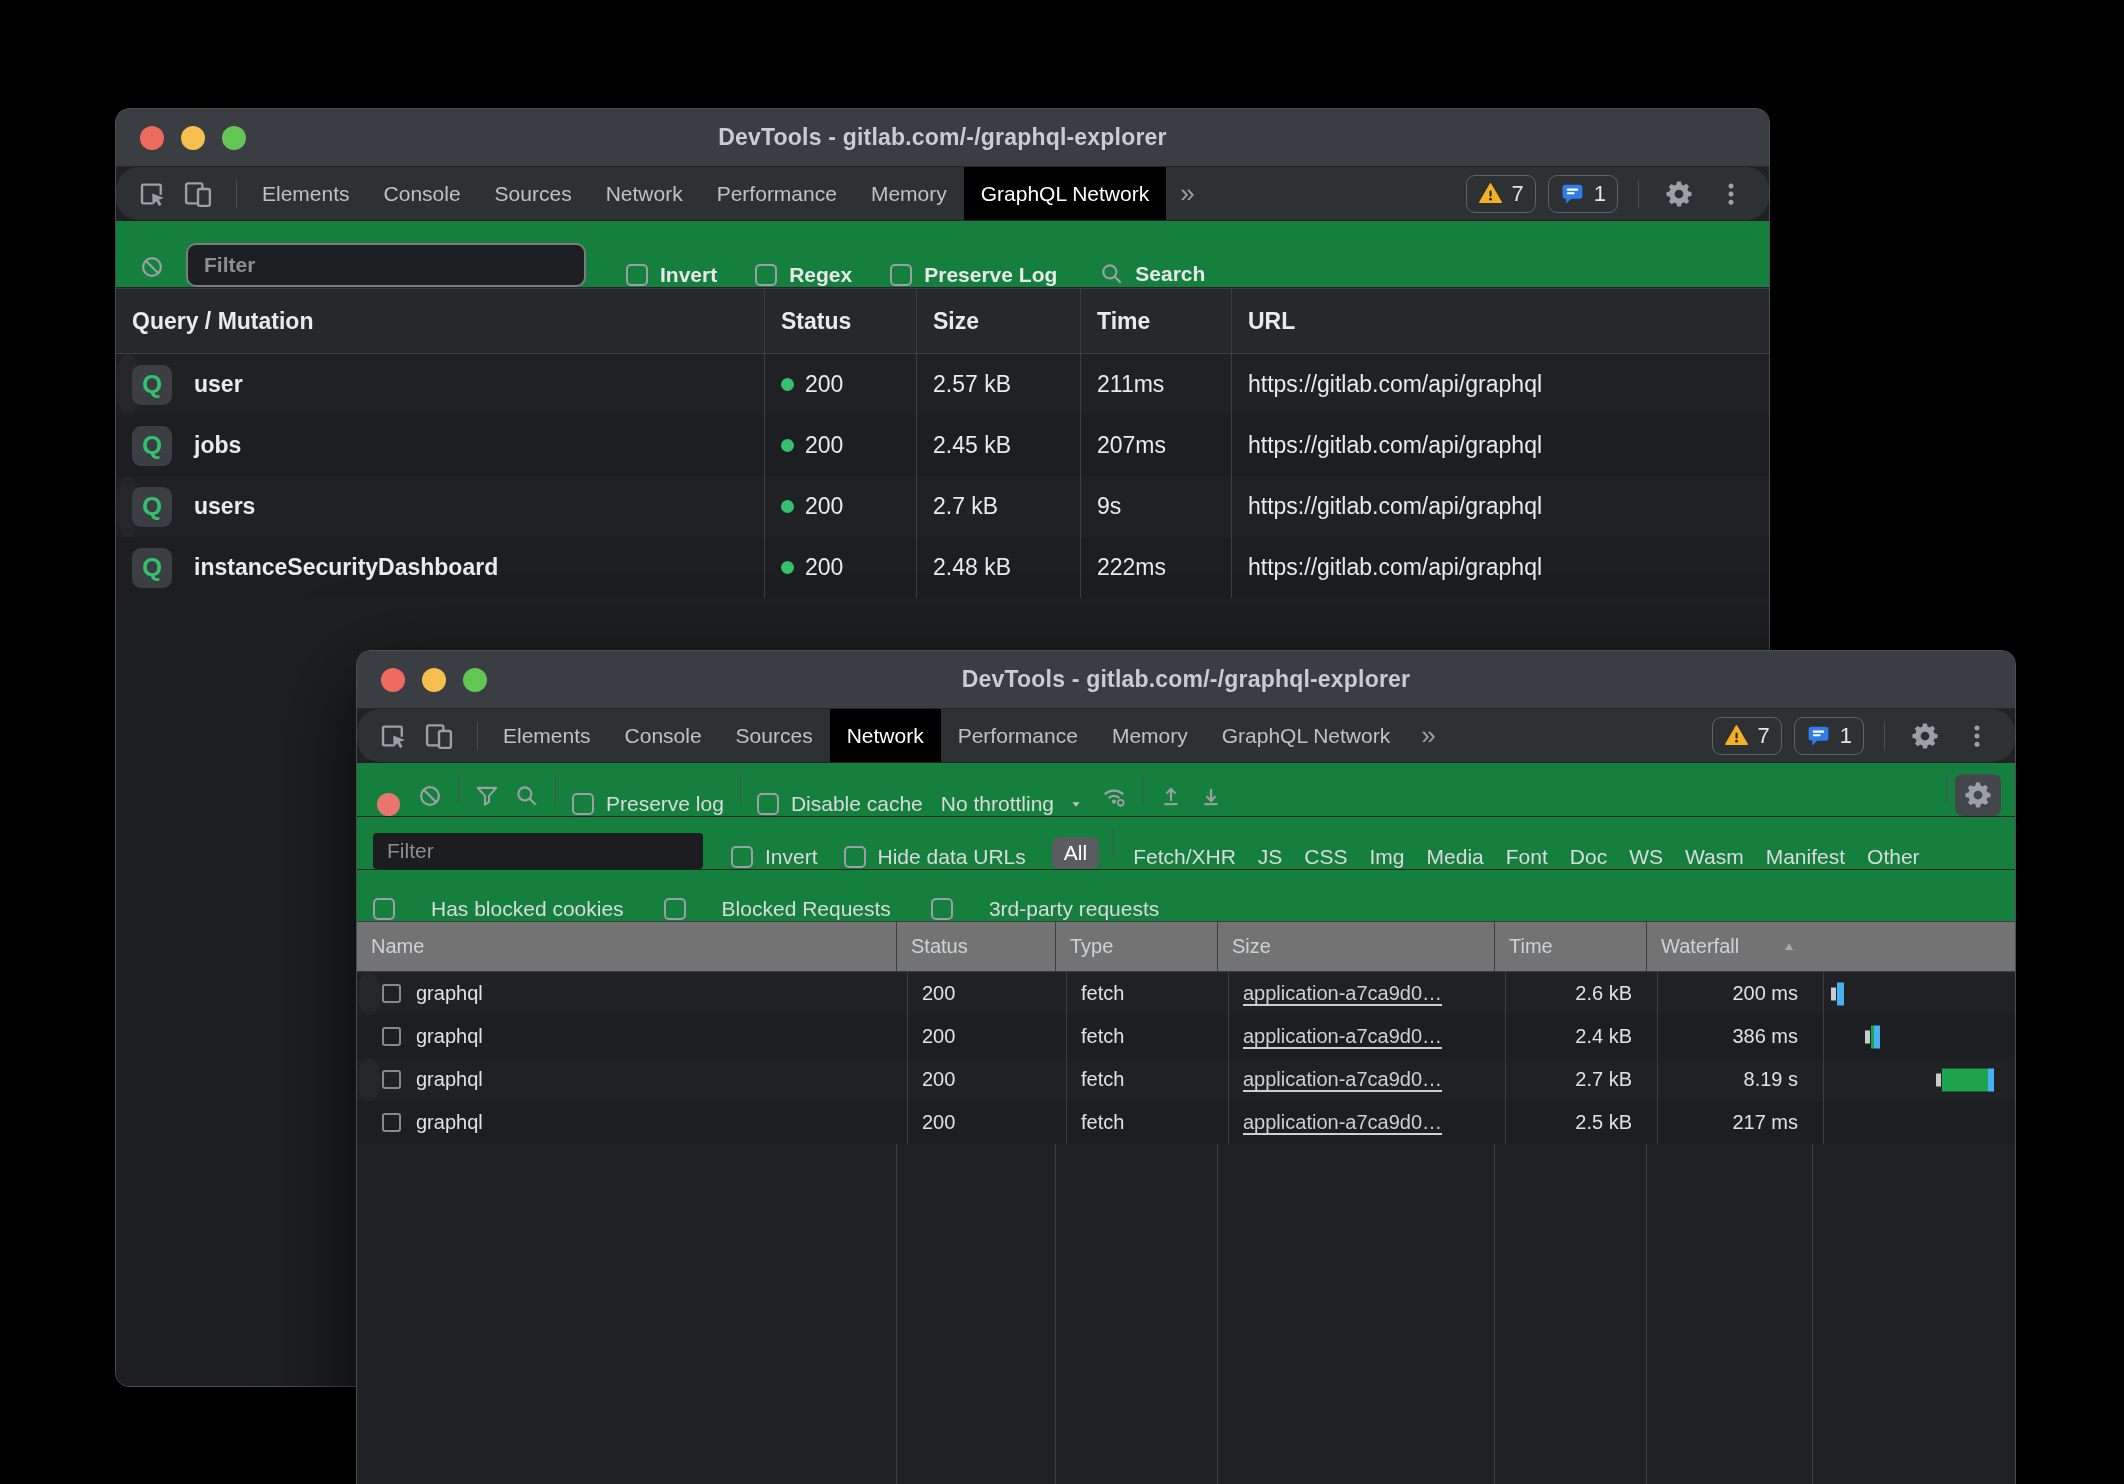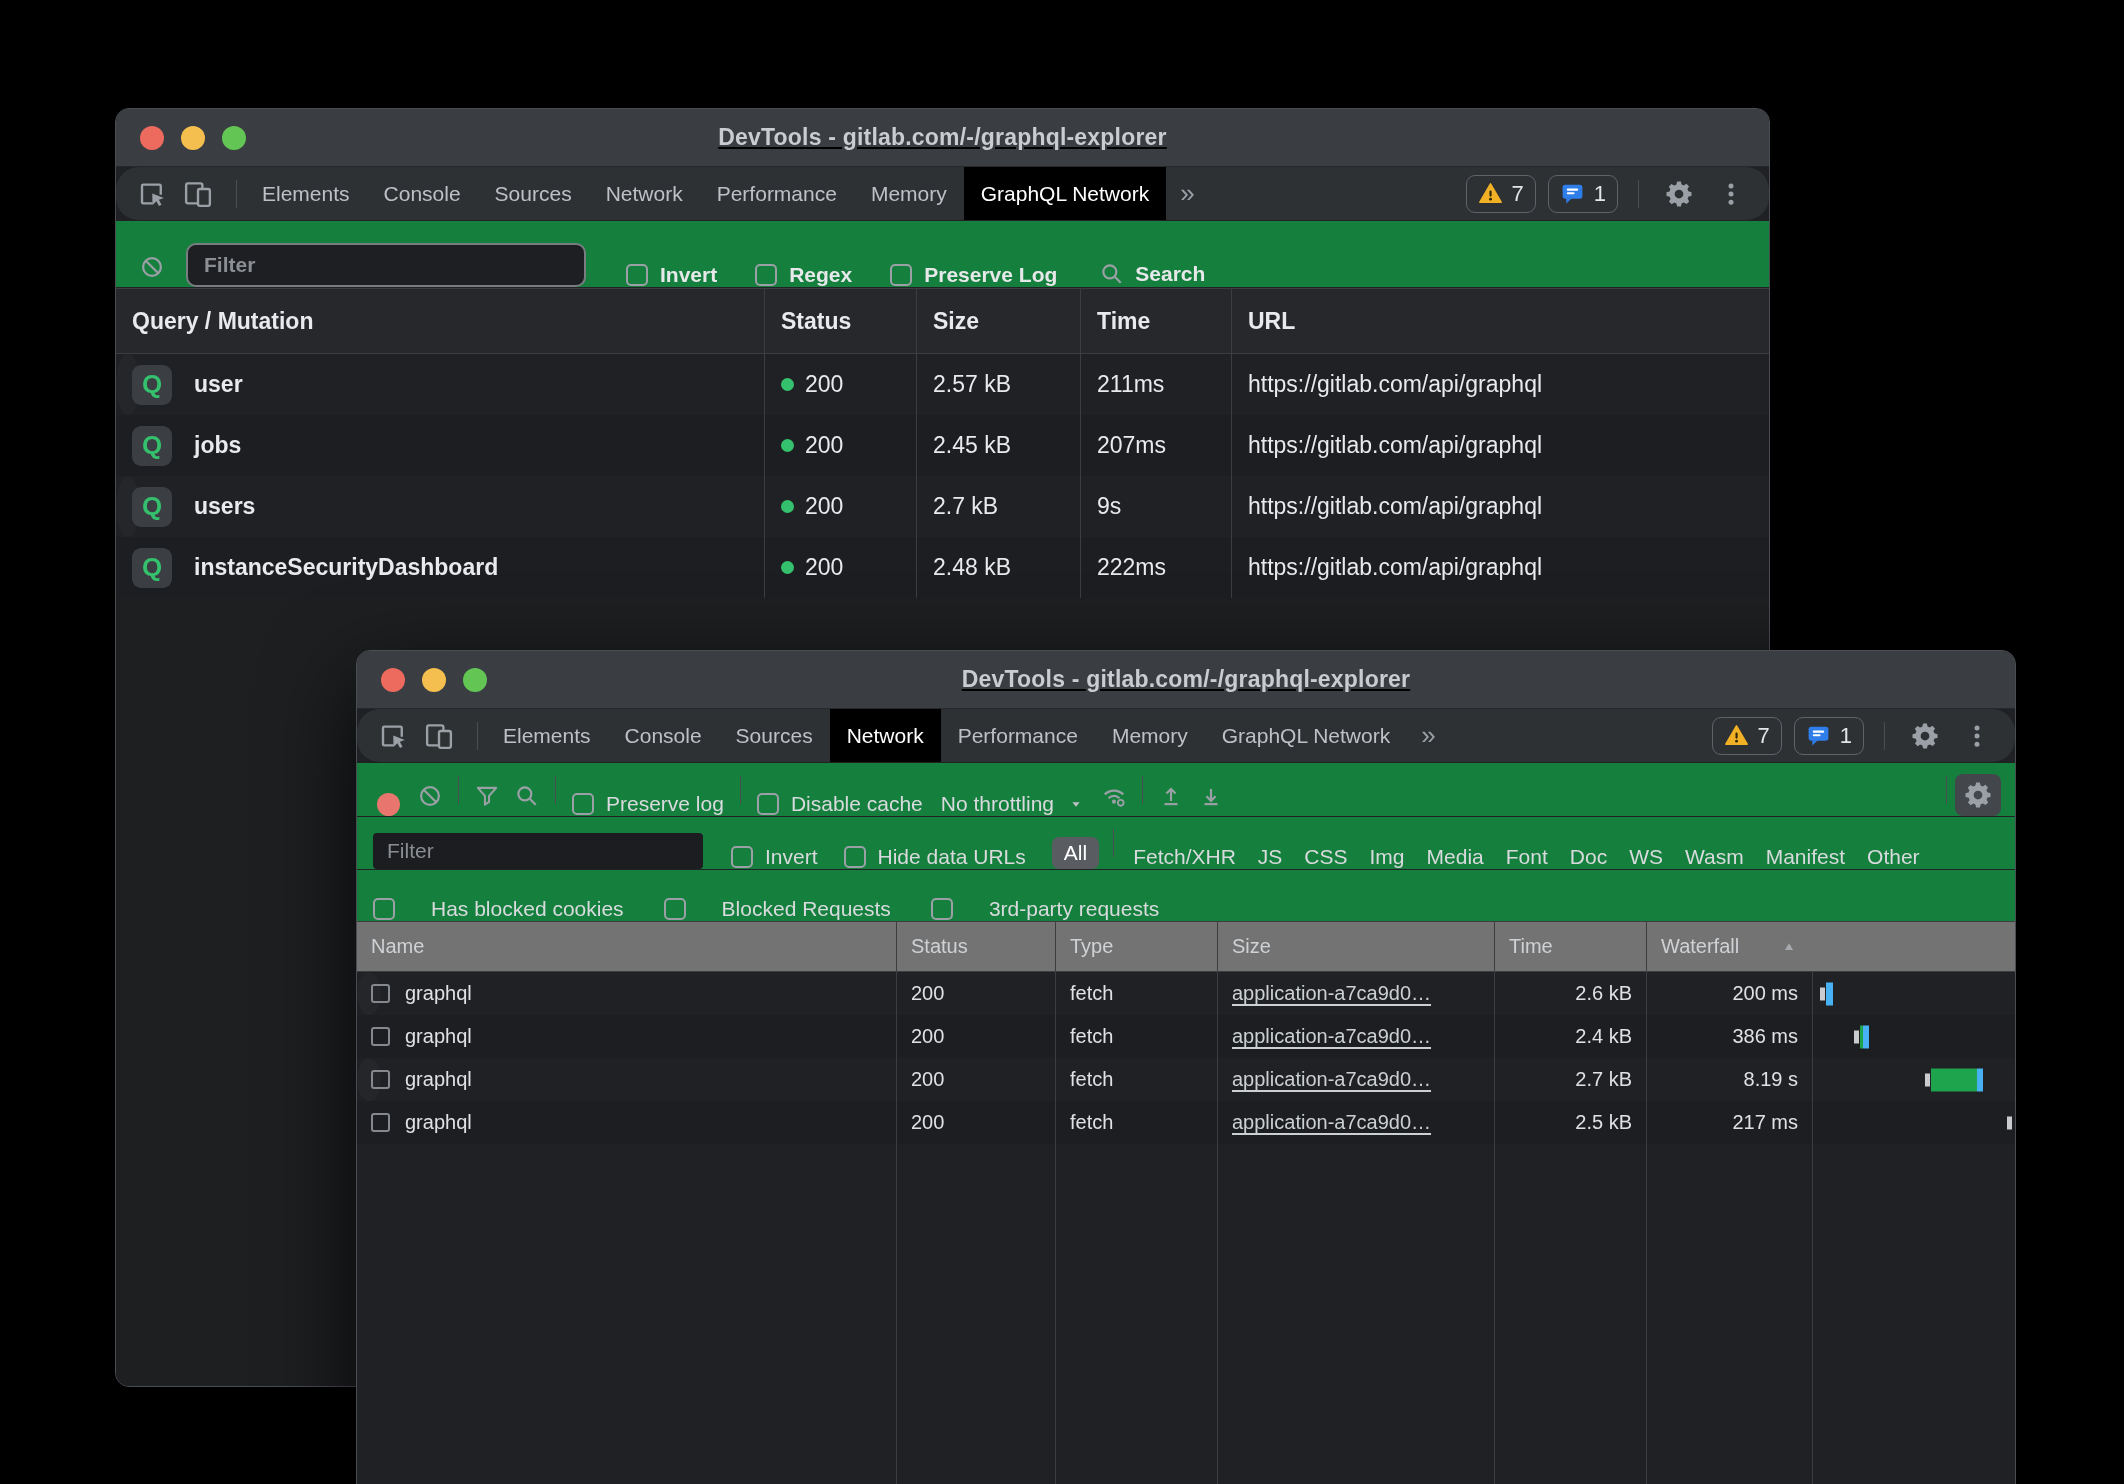--- a/index.html
+++ b/index.html
@@ -4,21 +4,21 @@
 <style>
   html,body{margin:0;padding:0;width:2124px;height:1484px;background:#000;overflow:hidden;
     font-family:"Liberation Sans", sans-serif;-webkit-font-smoothing:antialiased;}
   .window{position:absolute;background:#202124;border:1px solid #4a4d52;border-radius:14px;
     box-shadow:0 30px 90px rgba(0,0,0,.8);display:flex;flex-direction:column;overflow:hidden;}
   #back-window{left:115px;top:108px;width:1653px;height:1277px;}
   #front-window{left:356px;top:650px;width:1658px;height:1300px;}
 
   
   .titlebar{height:57px;flex:none;background:#3a3d42;border-bottom:1px solid #26282b;
-    display:flex;align-items:center;justify-content:center;position:relative;text-decoration:underline;}
+    display:flex;align-items:center;justify-content:center;position:relative;}
   .traffic{position:absolute;left:24px;top:0;height:100%;display:flex;align-items:center;gap:17px;}
   .light{width:24px;height:24px;border-radius:50%;}
   .light.red{background:#ec6a5e}.light.yellow{background:#f5bf4f}.light.green{background:#62c554}
   .title{font-size:23px;font-weight:700;color:#c9ccd0;letter-spacing:.2px;}
 
   
   .tabbar{height:53px;flex:none;background:#2e3134;display:flex;align-items:stretch;border-bottom:1px solid #202225;border-radius:23px;}
   .tool-icons{display:flex;align-items:center;gap:6px;padding:0 10px 0 16px;}
   .icon{width:30px;height:30px;color:#9aa0a6;display:block;}
   .icon.small{width:26px;height:26px;}
@@ -82,21 +82,21 @@
   #front-window .options-bar{height:51px;padding-left:16px;border-bottom:1px solid #3b3d41;}
   #front-window .options-bar .cb-item{margin-right:40px;gap:36px;}
 
   .ntable-header{flex:none;height:49px;display:grid;grid-template-columns:539px 159px 162px 277px 152px 166px 1fr;
     background:#737373;border-bottom:1px solid #3b3d41;align-items:center;font-size:20px;color:#cfd2d5;}
   .ntable-header > div{height:100%;display:flex;align-items:center;padding-left:14px;box-sizing:border-box;position:relative;}
   .ntable-header > div + div{border-left:1px solid #3b3d41;}
   .sort-arrow{position:absolute;right:14px;color:#a6a9ad;width:18px;height:18px;}
   .nrow{height:43px;display:grid;grid-template-columns:539px 159px 162px 277px 152px 166px 1fr;
     align-items:center;font-size:20px;color:#dfe1e4;}
-  .nrow > div{height:100%;display:flex;align-items:center;padding-left:14px;box-sizing:border-box;}
+  .nrow > div{height:100%;display:flex;align-items:center;padding-left:14px;box-sizing:border-box;margin-left:11px;}
   .nrow > div + div{border-left:1px solid #3b3d41;}
   .nrow.light{background:#242629;} .nrow.dark{background:#1c1e21;}
   .row-cb{width:19px;height:19px;border:2px solid #85888c;border-radius:3px;margin-right:15px;flex:none;box-sizing:border-box;}
   .cell-right{justify-content:flex-end;padding-right:14px !important;}
   .init-link{color:#cdd0d3;text-decoration:underline;text-underline-offset:4px;white-space:nowrap;}
   .wf-cell{position:relative;padding-left:0 !important;}
   .wf-tick{position:absolute;top:50%;transform:translateY(-50%);width:5px;height:13px;background:#c9cbce;}
   .wf-seg{position:absolute;top:50%;transform:translateY(-50%);height:23px;}
   .net-filler{flex:1;display:grid;grid-template-columns:539px 159px 162px 277px 152px 166px 1fr;background:#202124;}
   .net-filler > div + div{border-left:1px solid #3b3d41;}

